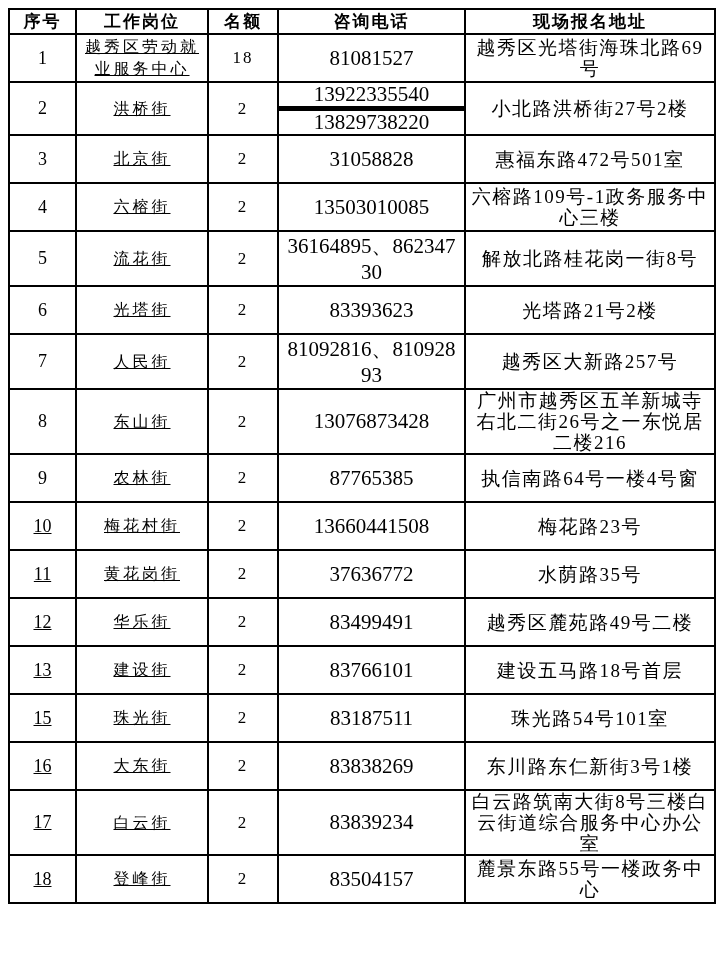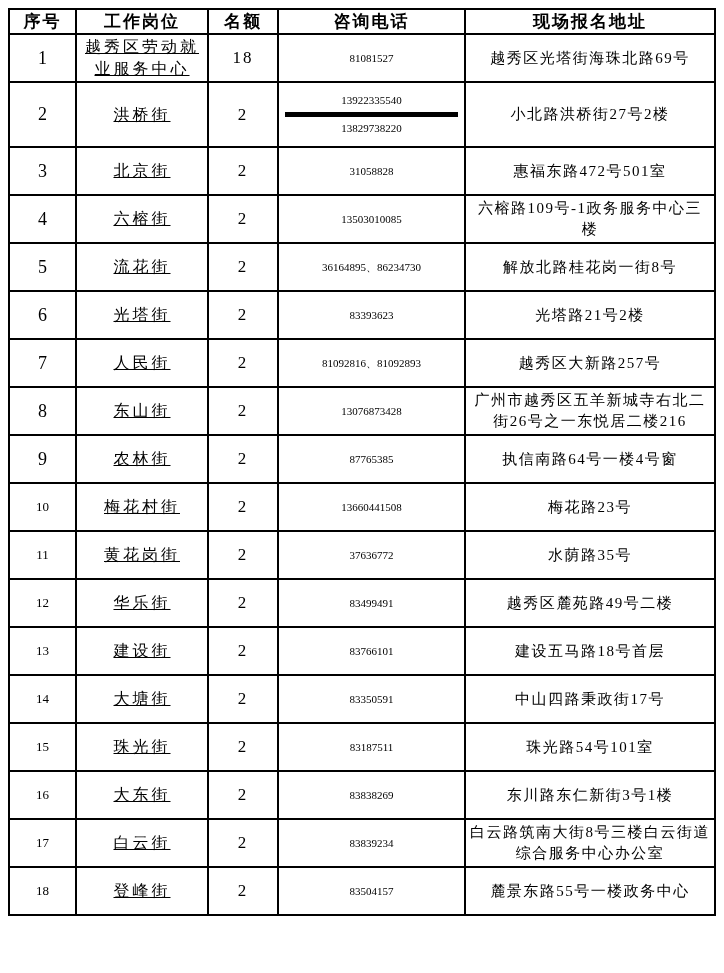--- a/index.html
+++ b/index.html
@@ -36,33 +36,33 @@
   }
   .job-table thead tr { height: 24px; }
   .job-table tbody tr { height: 48px; }
   .job-table th {
     font-family: "Liberation Sans", "DejaVu Sans", sans-serif;
     font-weight: bold;
     font-size: 17px;
     letter-spacing: 2px;
   }
   td.no-cell   { font-size: 18px; }
-  td.no-cell.small-no { font-size: 13px; }
+  td.no-cell.small-no { font-size: 18px; text-decoration: underline; }
   td.pos-cell  { font-size: 16px; letter-spacing: 3px; line-height: 22px; text-decoration: underline; }
   td.quota-cell{ font-size: 17px; letter-spacing: 2px; }
-  td.phone-cell{ font-size: 11px; }
-  td.phone-cell.multi { padding: 6px; }
+  td.phone-cell{ font-size: 21px; }
+  td.phone-cell.multi { padding: 0; }
   td.phone-cell.multi .phone-line {
     height: 23px;
     line-height: 23px;
   }
   td.phone-cell.multi .phone-line + .phone-line {
     border-top: 5px solid #000000;
   }
-  td.addr-cell { font-size: 15px; letter-spacing: 1.5px; line-height: 21px; margin-top: 16px; }
+  td.addr-cell { font-size: 19px; letter-spacing: 1.5px; line-height: 21px; margin-top: 16px; }
 </style>
 </head>
 <body>
 
 <div class="page">
   <table class="job-table">
     <colgroup>
       <col style="width:67px">
       <col style="width:132px">
       <col style="width:70px">
@@ -191,29 +191,20 @@
         <tr>
           <td class="no-cell small-no">13</td>
           <td class="pos-cell">建设街</td>
           <td class="quota-cell">2</td>
           <td class="phone-cell">
             <div class="phone-line">83766101</div>
           </td>
           <td class="addr-cell">建设五马路18号首层</td>
         </tr>
         <tr>
-          <td class="no-cell small-no">14</td>
-          <td class="pos-cell">大塘街</td>
-          <td class="quota-cell">2</td>
-          <td class="phone-cell">
-            <div class="phone-line">83350591</div>
-          </td>
-          <td class="addr-cell">中山四路秉政街17号</td>
-        </tr>
-        <tr>
           <td class="no-cell small-no">15</td>
           <td class="pos-cell">珠光街</td>
           <td class="quota-cell">2</td>
           <td class="phone-cell">
             <div class="phone-line">83187511</div>
           </td>
           <td class="addr-cell">珠光路54号101室</td>
         </tr>
         <tr>
           <td class="no-cell small-no">16</td>

